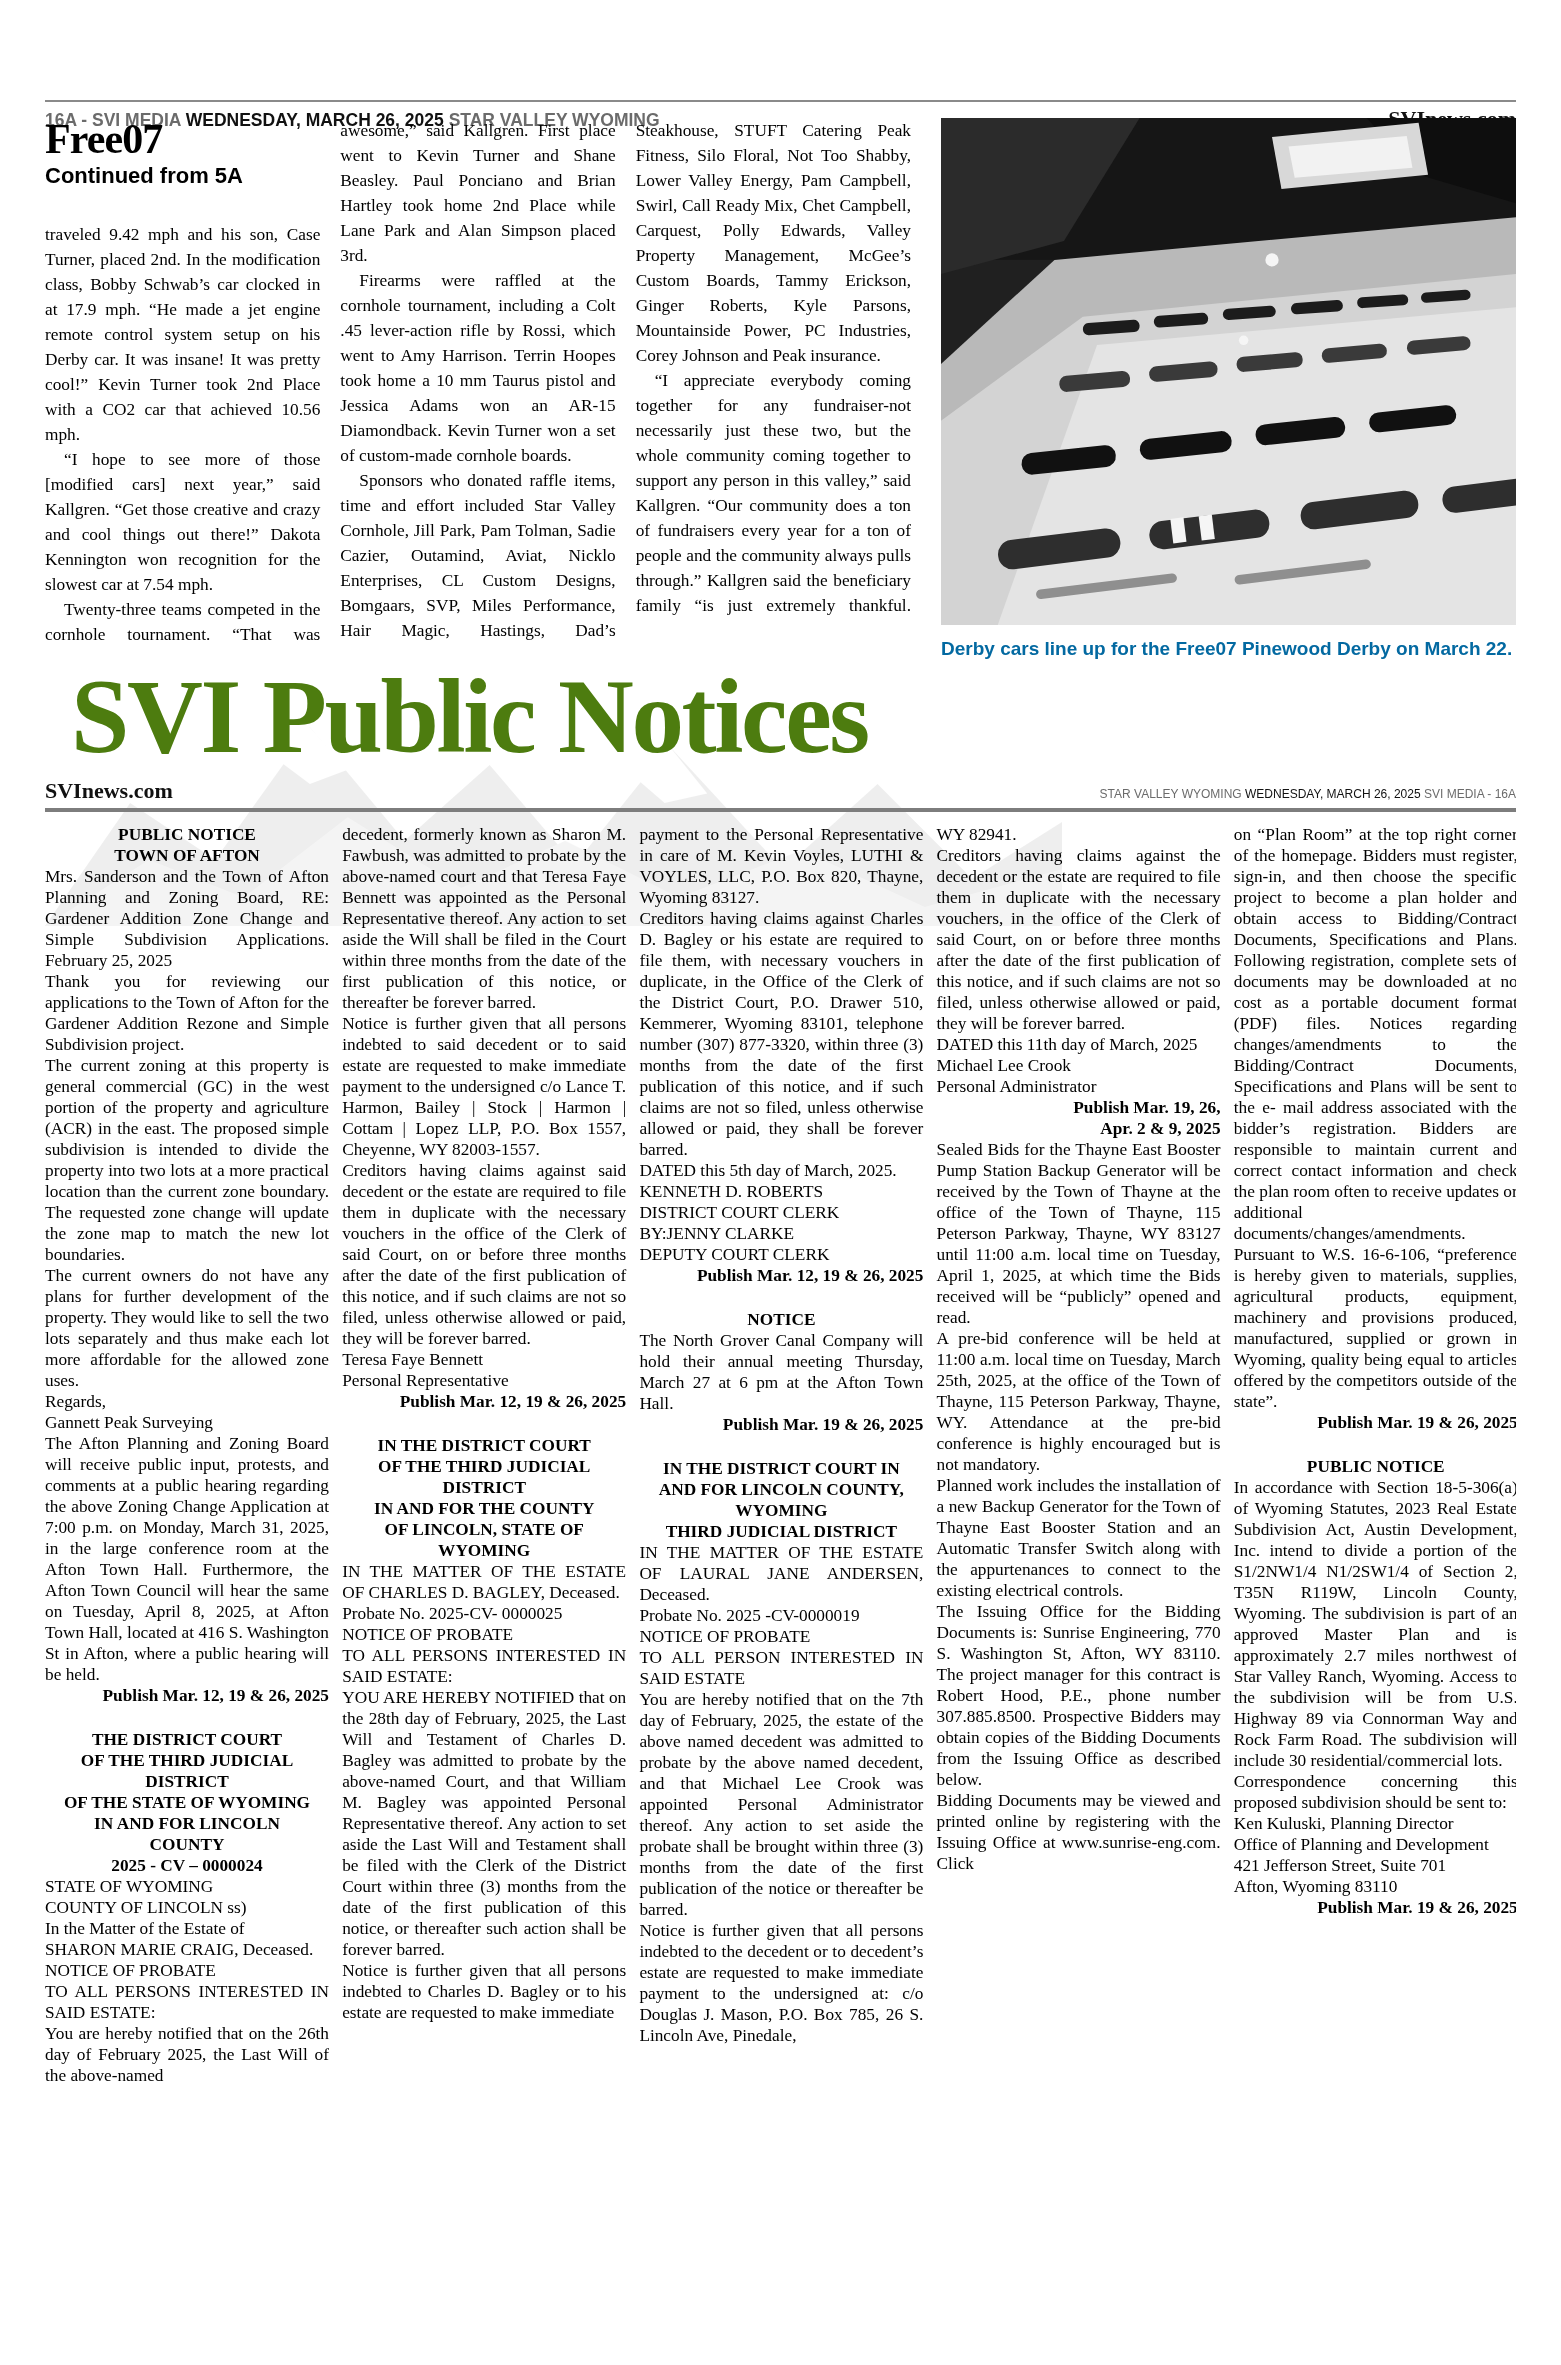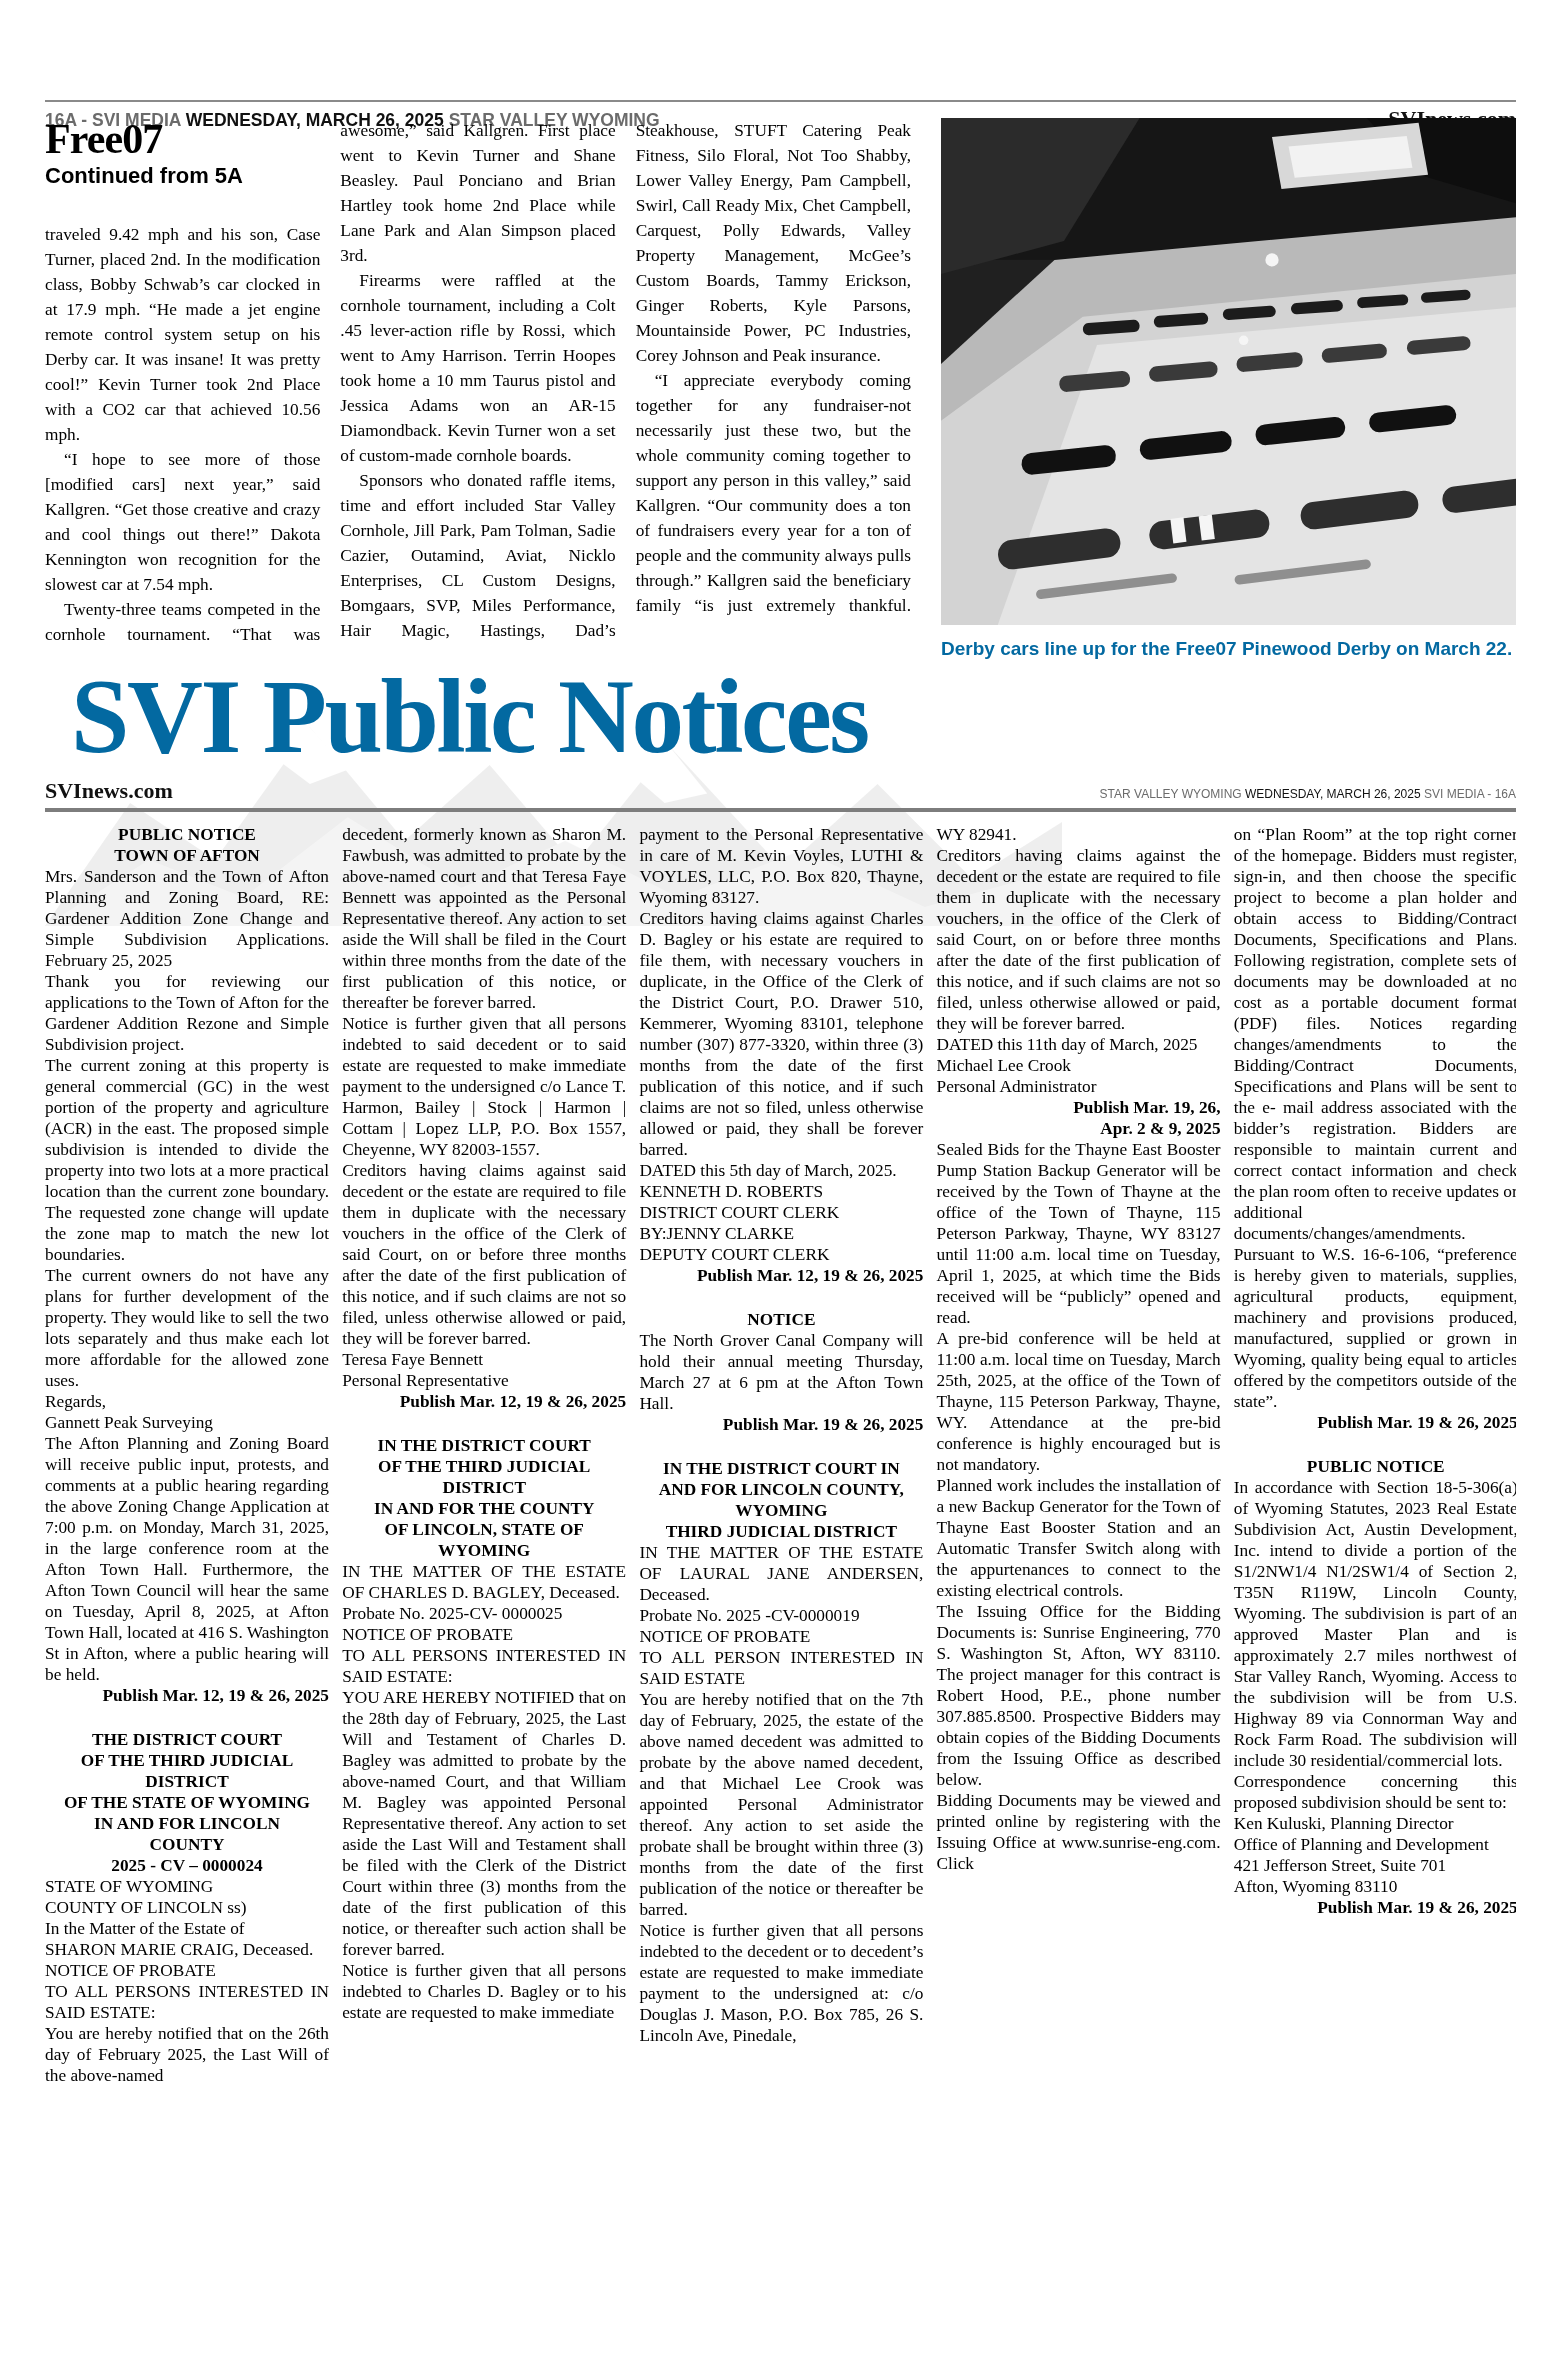--- a/index.html
+++ b/index.html
@@ -27,21 +27,21 @@
 
   .photo-wrap{margin-left:30px;width:575px;}
   .photo-frame{width:575px;height:507px;background:#111;overflow:hidden;}
   .photo-caption{font-family:"Liberation Sans", sans-serif;font-weight:bold;font-size:19px;
     line-height:1.25;margin-top:12.3px;color:#0369a1;}
 
   
   .banner{position:absolute;left:45px;top:666px;width:1471px;height:142px;}
   .banner-bg{position:absolute;left:0;top:-4.7px;width:1017px;height:265px;overflow:hidden;pointer-events:none;}
   .banner-title{position:absolute;left:26px;top:-2.4px;font-size:105px;font-weight:bold;
-    letter-spacing:-2.4px;line-height:1;font-family:"Liberation Serif", serif;color:#0369a1;}
+    letter-spacing:-2.4px;line-height:1;font-family:"Liberation Serif", serif;color:#4d7c0f;}
   .section-header{position:absolute;left:0;right:0;top:112px;display:flex;justify-content:space-between;
     align-items:baseline;}
   .sh-left{font-family:"Liberation Serif", serif;font-weight:bold;font-size:22px;color:#111;}
   .sh-right{font-family:"Liberation Sans", sans-serif;font-weight:normal;font-size:12px;}
   .sh-right .muted{color:#6b6b6b;}
   .sh-right .dark{color:#111;}
   .banner-rule{position:absolute;left:0;right:0;top:142px;height:4.3px;background:#7d7d7d;}
 
   
   .notices{position:absolute;left:45px;top:824px;width:1471px;height:1571px;

